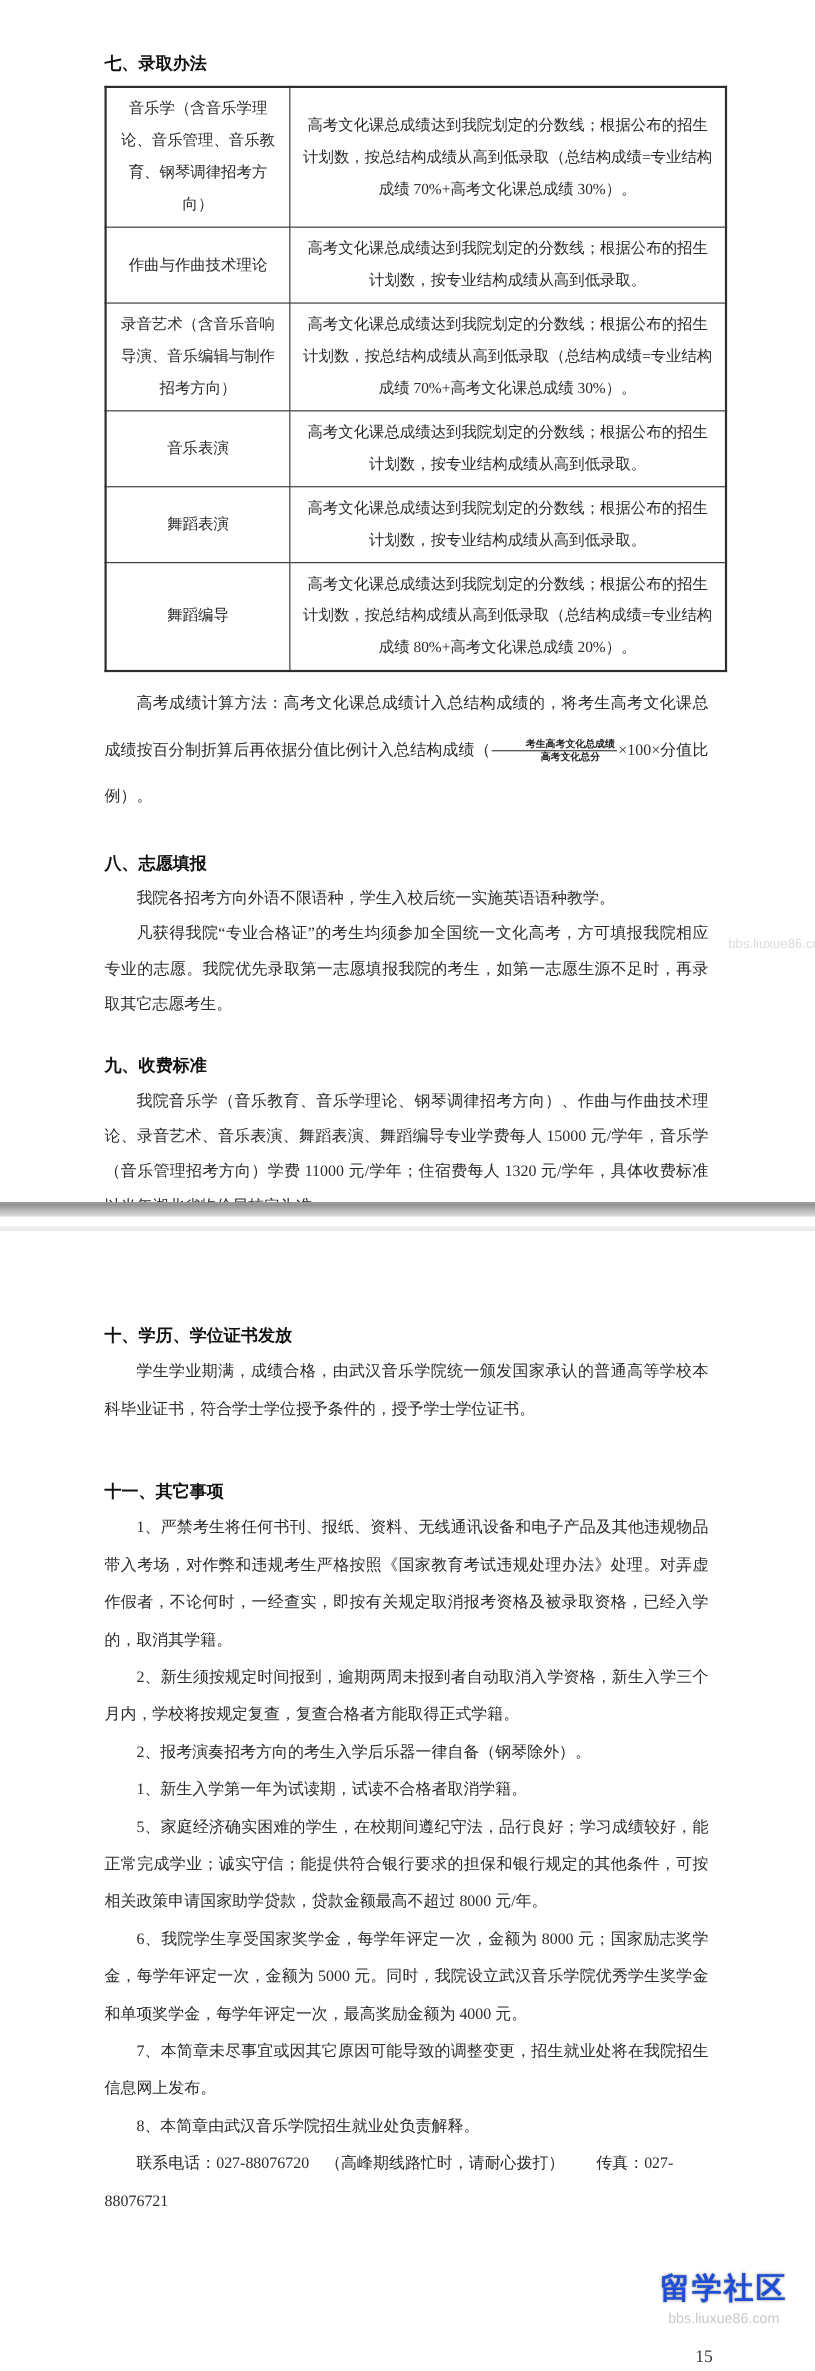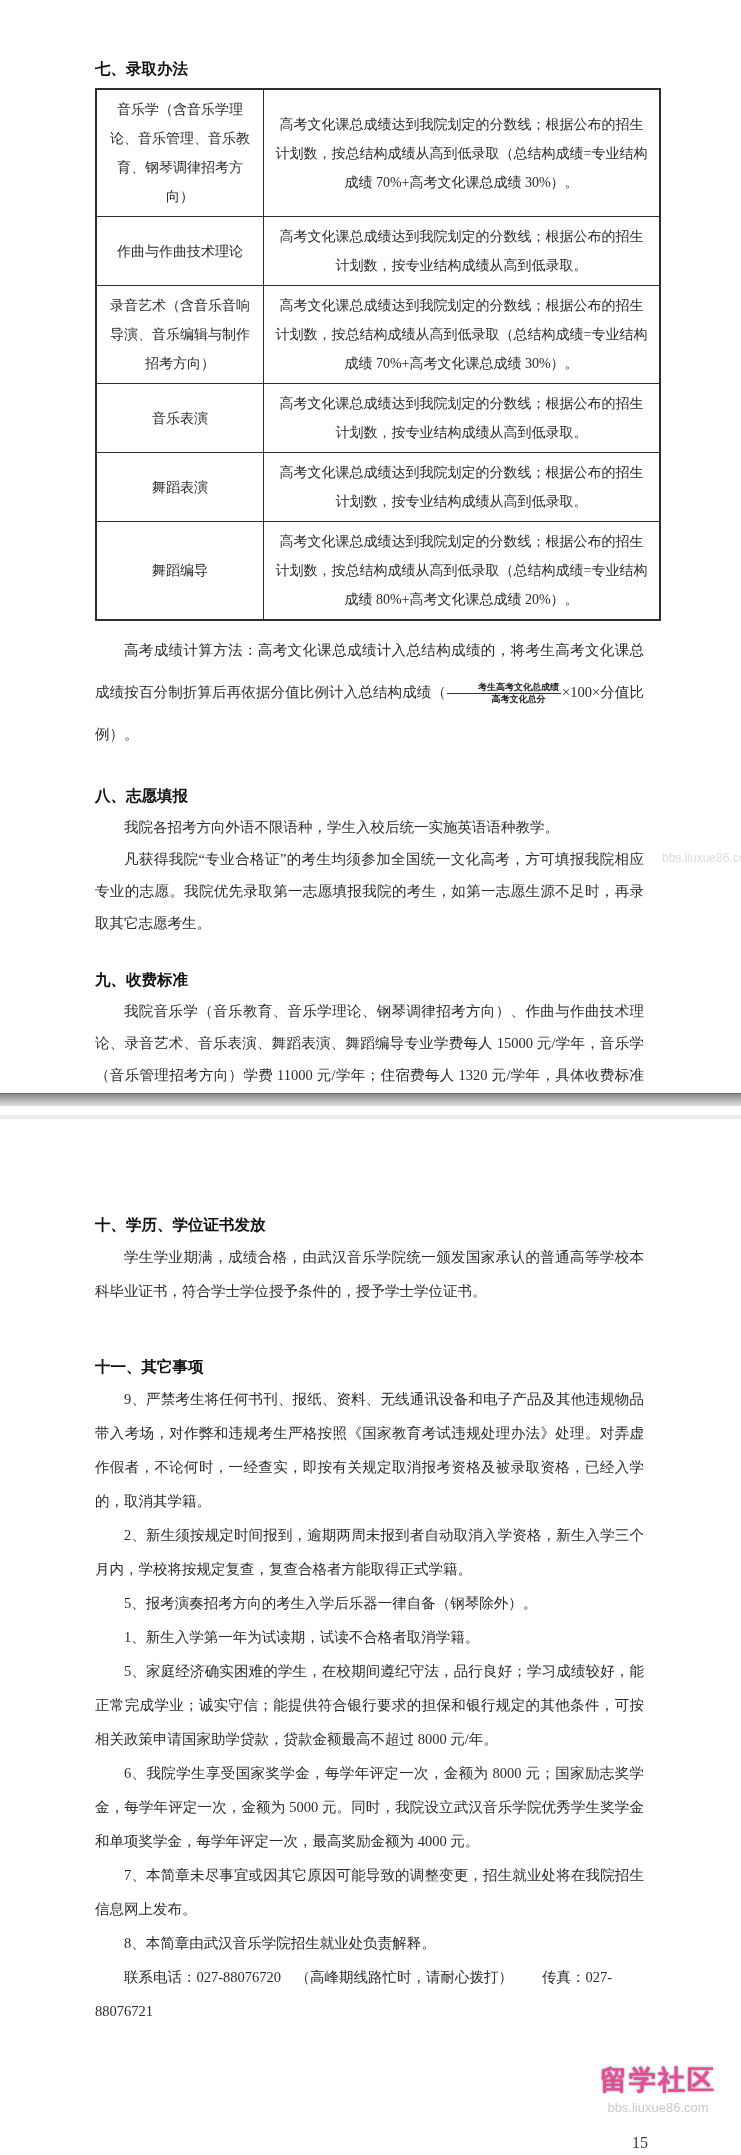--- a/index.html
+++ b/index.html
@@ -1,21 +1,21 @@
 <!DOCTYPE html>
 <html><head>
 <meta charset="utf-8">
 <style>
   html,body{margin:0;padding:0;}
   body{
     width:741px;height:2155px;position:relative;background:#ffffff;
     font-family:"Liberation Serif","DejaVu Serif",serif;
     color:#2b2b2b;overflow:hidden;
   }
-  .page{position:absolute;left:0;right:16px;box-sizing:border-box;padding-left:95px;padding-right:81px;margin-top:10px;}
+  .page{position:absolute;left:0;right:16px;box-sizing:border-box;padding-left:95px;padding-right:81px;}
   #page1{top:0;height:1093px;overflow:hidden;padding-top:44px;}
   #page2{top:1200px;}
 
   .sec-heading{font-weight:bold;color:#111;font-size:15.5px;line-height:30px;margin:0;}
   p.para{margin:0;font-size:14.5px;line-height:32px;text-align:justify;text-indent:2em;}
   #page2 p.para{line-height:34px;}
 
   
   table.adm{border-collapse:collapse;width:566px;margin-top:4px;
             border:2px solid #2e2e2e;font-size:14px;}
@@ -40,21 +40,21 @@
   #separator{position:absolute;top:1093px;left:0;width:741px;}
   #separator .sep-main{height:12px;border-top:1px solid #6f6f6f;
      background:linear-gradient(to bottom,#8a8a8a,#b9b9b9 55%,#dedede);}
   #separator .sep-sub{margin-top:9px;height:4px;background:#ececec;}
 
   
   #side-watermark{position:absolute;top:851px;left:662px;font-family:"Liberation Sans","DejaVu Sans",sans-serif;
      font-size:12px;color:#dcdcdc;white-space:nowrap;}
   #logo-watermark{position:absolute;top:2062px;right:8px;width:150px;text-align:center;
      font-family:"Liberation Sans","DejaVu Sans",sans-serif;}
-  #logo-watermark .logo-main{font-size:27px;font-weight:bold;color:#ec4899;letter-spacing:2px;
+  #logo-watermark .logo-main{font-size:27px;font-weight:bold;color:#1d4ed8;letter-spacing:2px;
      text-shadow:0 0 3px #9a9a9a,0 0 1px #8a8a8a;}
   #logo-watermark .logo-sub{font-size:13px;color:#c9c9c9;margin-top:2px;}
   #page2-num{position:absolute;top:2134px;left:632px;font-size:16px;color:#3a3a3a;}
 
   .contact{margin:0;font-size:14.5px;line-height:34px;text-indent:2em;white-space:pre-wrap;}
 </style>
 </head>
 <body>
 
 <div class="page" id="page1">
@@ -111,23 +111,23 @@
   <div class="sep-main"></div>
   <div class="sep-sub"></div>
 </div>
 
 <div class="page" id="page2">
 
   <h3 class="sec-heading">十、学历、学位证书发放</h3>
   <p class="para">学生学业期满，成绩合格，由武汉音乐学院统一颁发国家承认的普通高等学校本科毕业证书，符合学士学位授予条件的，授予学士学位证书。</p>
 
   <h3 class="sec-heading gap44">十一、其它事项</h3>
-  <p class="para">9、严禁考生将任何书刊、报纸、资料、无线通讯设备和电子产品及其他违规物品带入考场，对作弊和违规考生严格按照《国家教育考试违规处理办法》处理。对弄虚作假者，不论何时，一经查实，即按有关规定取消报考资格及被录取资格，已经入学的，取消其学籍。</p>
+  <p class="para">1、严禁考生将任何书刊、报纸、资料、无线通讯设备和电子产品及其他违规物品带入考场，对作弊和违规考生严格按照《国家教育考试违规处理办法》处理。对弄虚作假者，不论何时，一经查实，即按有关规定取消报考资格及被录取资格，已经入学的，取消其学籍。</p>
   <p class="para">2、新生须按规定时间报到，逾期两周未报到者自动取消入学资格，新生入学三个月内，学校将按规定复查，复查合格者方能取得正式学籍。</p>
-  <p class="para">5、报考演奏招考方向的考生入学后乐器一律自备（钢琴除外）。</p>
+  <p class="para">2、报考演奏招考方向的考生入学后乐器一律自备（钢琴除外）。</p>
   <p class="para">1、新生入学第一年为试读期，试读不合格者取消学籍。</p>
   <p class="para">5、家庭经济确实困难的学生，在校期间遵纪守法，品行良好；学习成绩较好，能正常完成学业；诚实守信；能提供符合银行要求的担保和银行规定的其他条件，可按相关政策申请国家助学贷款，贷款金额最高不超过 8000 元/年。</p>
   <p class="para">6、我院学生享受国家奖学金，每学年评定一次，金额为 8000 元；国家励志奖学金，每学年评定一次，金额为 5000 元。同时，我院设立武汉音乐学院优秀学生奖学金和单项奖学金，每学年评定一次，最高奖励金额为 4000 元。</p>
   <p class="para">7、本简章未尽事宜或因其它原因可能导致的调整变更，招生就业处将在我院招生信息网上发布。</p>
   <p class="para">8、本简章由武汉音乐学院招生就业处负责解释。</p>
 
   <p class="contact">联系电话：027-88076720　（高峰期线路忙时，请耐心拨打）　　传真：027-88076721</p>
 </div>
 
 <div id="logo-watermark">

